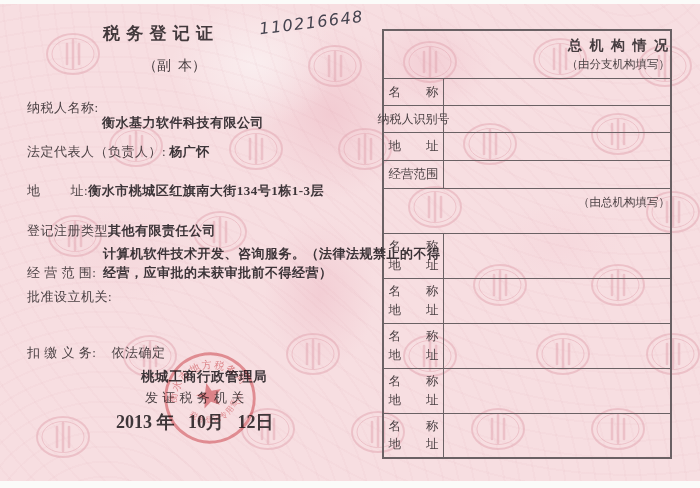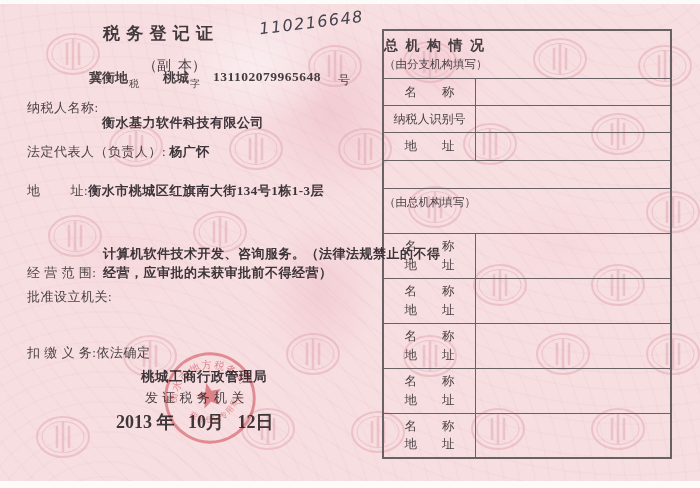--- a/index.html
+++ b/index.html
@@ -50,42 +50,42 @@
   .f-taxpayer-value{left:102px;top:110px;}
   .f-legal{left:27px;top:139px;}
   .f-legal .val{margin-left:3px;}
   .f-address{left:27px;top:178px;}
   .f-regtype{left:27px;top:218px;}
   .f-scope1{left:103px;top:241px;}
   .f-scope-label{left:27px;top:260px;}
   .f-scope2{left:103px;top:260px;}
   .f-approval{left:27px;top:284px;}
   .f-withhold{left:27px;top:340px;}
-  .f-withhold .wv{}
+  .f-withhold .wv{margin-left:15px;}
   .f-approvalorg{left:103px;top:364px;font-size:13.5px;margin-left:38px;}
   .f-issuing{left:145px;top:385px;font-family:Liberation Serif, serif;}
   .f-date{left:116px;top:406px;font-weight:600;color:#3e3639;font-size:18px;}
   .f-producer{left:126px;top:443px;letter-spacing:1.5px;}
   
   .rtable{
     position:absolute;left:382px;top:25px;width:290px;height:430px;z-index:2;
     border:2px solid #6a6164;box-sizing:border-box;display:flex;flex-direction:column;
   }
-  .rt-h{border-bottom:1px solid #6a6164;text-align:left;box-sizing:border-box;}
+  .rt-h{border-bottom:1px solid #6a6164;text-align:right;box-sizing:border-box;}
   .rt-h1{height:48px;padding-top:6px;}
   .rt-h2{height:45px;padding-top:4px;}
   .rt-h .t{font-size:14px;font-weight:700;letter-spacing:2px;color:#463d40;}
   .rt-h .s{font-size:11.5px;color:#4c4245;margin-top:2px;}
   .rt-row{display:flex;border-bottom:1px solid #6a6164;box-sizing:border-box;}
   .rt-row.r27{height:27px;}
   .rt-row.r28{height:28px;}
   .rt-pair{height:45px;display:flex;border-bottom:1px solid #6a6164;box-sizing:border-box;}
   .rt-pair:last-child{border-bottom:none;flex:1;}
   .rt-label{
-    width:92px;border-right:1px solid #6a6164;box-sizing:border-box;
+    width:60px;border-right:1px solid #6a6164;box-sizing:border-box;
     display:flex;align-items:center;justify-content:center;
     font-size:12.5px;color:#4c4245;white-space:pre;
   }
   .rt-label.small{font-size:12px;letter-spacing:0;}
   .rt-pair .rt-label{flex-direction:column;justify-content:space-evenly;padding:2px 0;}
   .rt-val{flex:1;}
   
   .seal{
     position:absolute;left:162px;top:346px;width:96px;height:96px;z-index:6;
     transform:rotate(-14deg);opacity:.85;mix-blend-mode:multiply;pointer-events:none;
@@ -331,36 +331,29 @@
             <line x1="34" y1="12" x2="34" y2="32"></line>
           </g>
         </svg></div>
     </div>
 
   <div class="abs hand">110216648</div>
 
   <div class="abs title">税 务 登 记 证</div>
   <div class="abs subtitle">（副  本）</div>
 
-  <div class="abs serial">
-    <span class="pfx">冀衡地</span>
-    <span class="sub">税</span>
-    <span class="pfx pfx2">桃城</span>
-    <span class="sub">字</span>
-    <span class="num">131102079965648</span>
-    <span class="hao">号</span>
-  </div>
 
   <div class="abs kai f-taxpayer-label">纳税人名称:</div>
   <div class="abs val f-taxpayer-value">衡水基力软件科技有限公司</div>
 
   <div class="abs kai f-legal"><span>法定代表人（负责人）:</span><span class="val">杨广怀</span></div>
 
   <div class="abs kai f-address"><span>地        址:</span><span class="val">衡水市桃城区红旗南大街134号1栋1-3层</span></div>
 
+  <div class="abs kai f-regtype"><span>登记注册类型</span><span class="val">其他有限责任公司</span></div>
 
   <div class="abs val f-scope1">计算机软件技术开发、咨询服务。（法律法规禁止的不得</div>
   <div class="abs kai f-scope-label">经 营 范 围:</div>
   <div class="abs val f-scope2">经营，应审批的未获审批前不得经营）</div>
 
   <div class="abs kai f-approval">批准设立机关:</div>
 
   <div class="abs kai f-withhold"><span>扣 缴 义 务:</span><span class="wv">依法确定</span></div>
 
   <div class="abs val f-approvalorg">桃城工商行政管理局</div>
@@ -378,20 +371,21 @@
     </div>
     <div class="rt-row r27">
       <div class="rt-label small">纳税人识别号</div>
       <div class="rt-val"></div>
     </div>
     <div class="rt-row r28">
       <div class="rt-label">地　　址</div>
       <div class="rt-val"></div>
     </div>
     <div class="rt-row r28">
+      <div class="rt-label">经营范围</div>
       <div class="rt-val"></div>
     </div>
     <div class="rt-h rt-h2">
       <div class="s">（由总机构填写）</div>
     </div>
     <div class="rt-pair">
       <div class="rt-label">
         <span>名　　称</span>
         <span>地　　址</span>
       </div>

